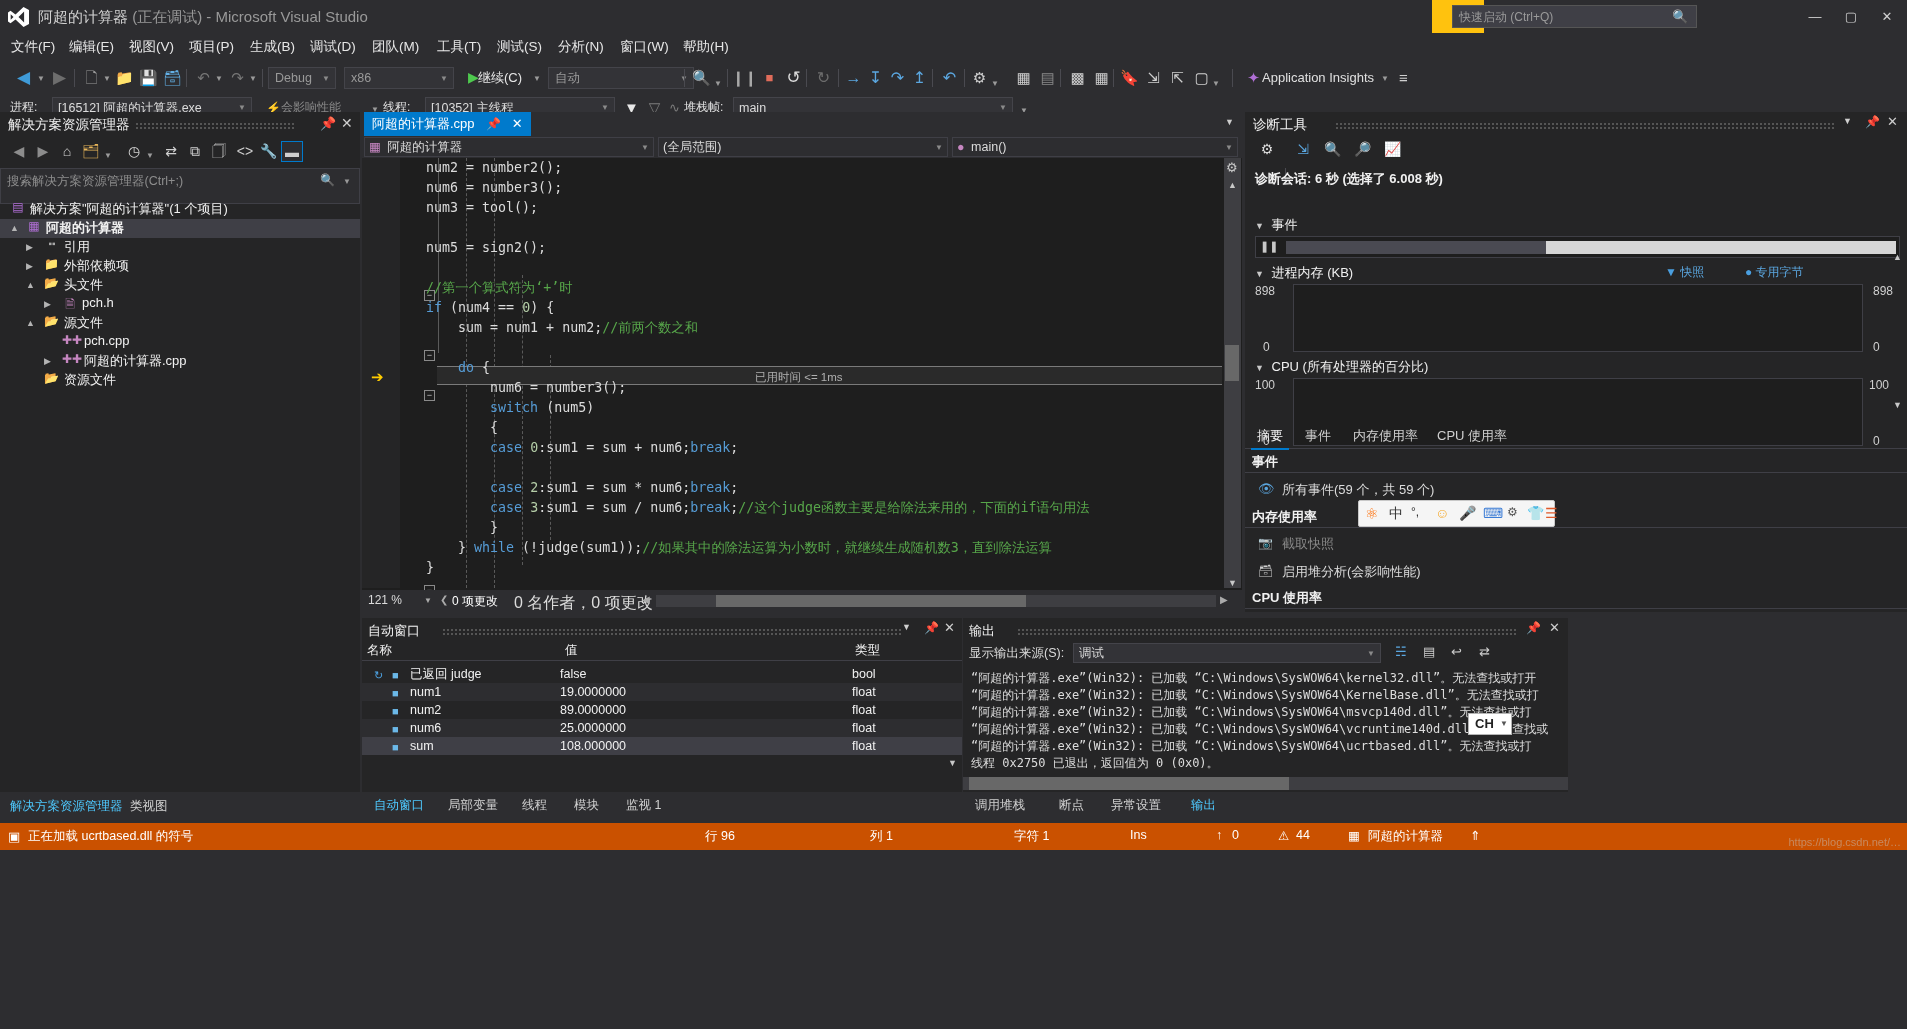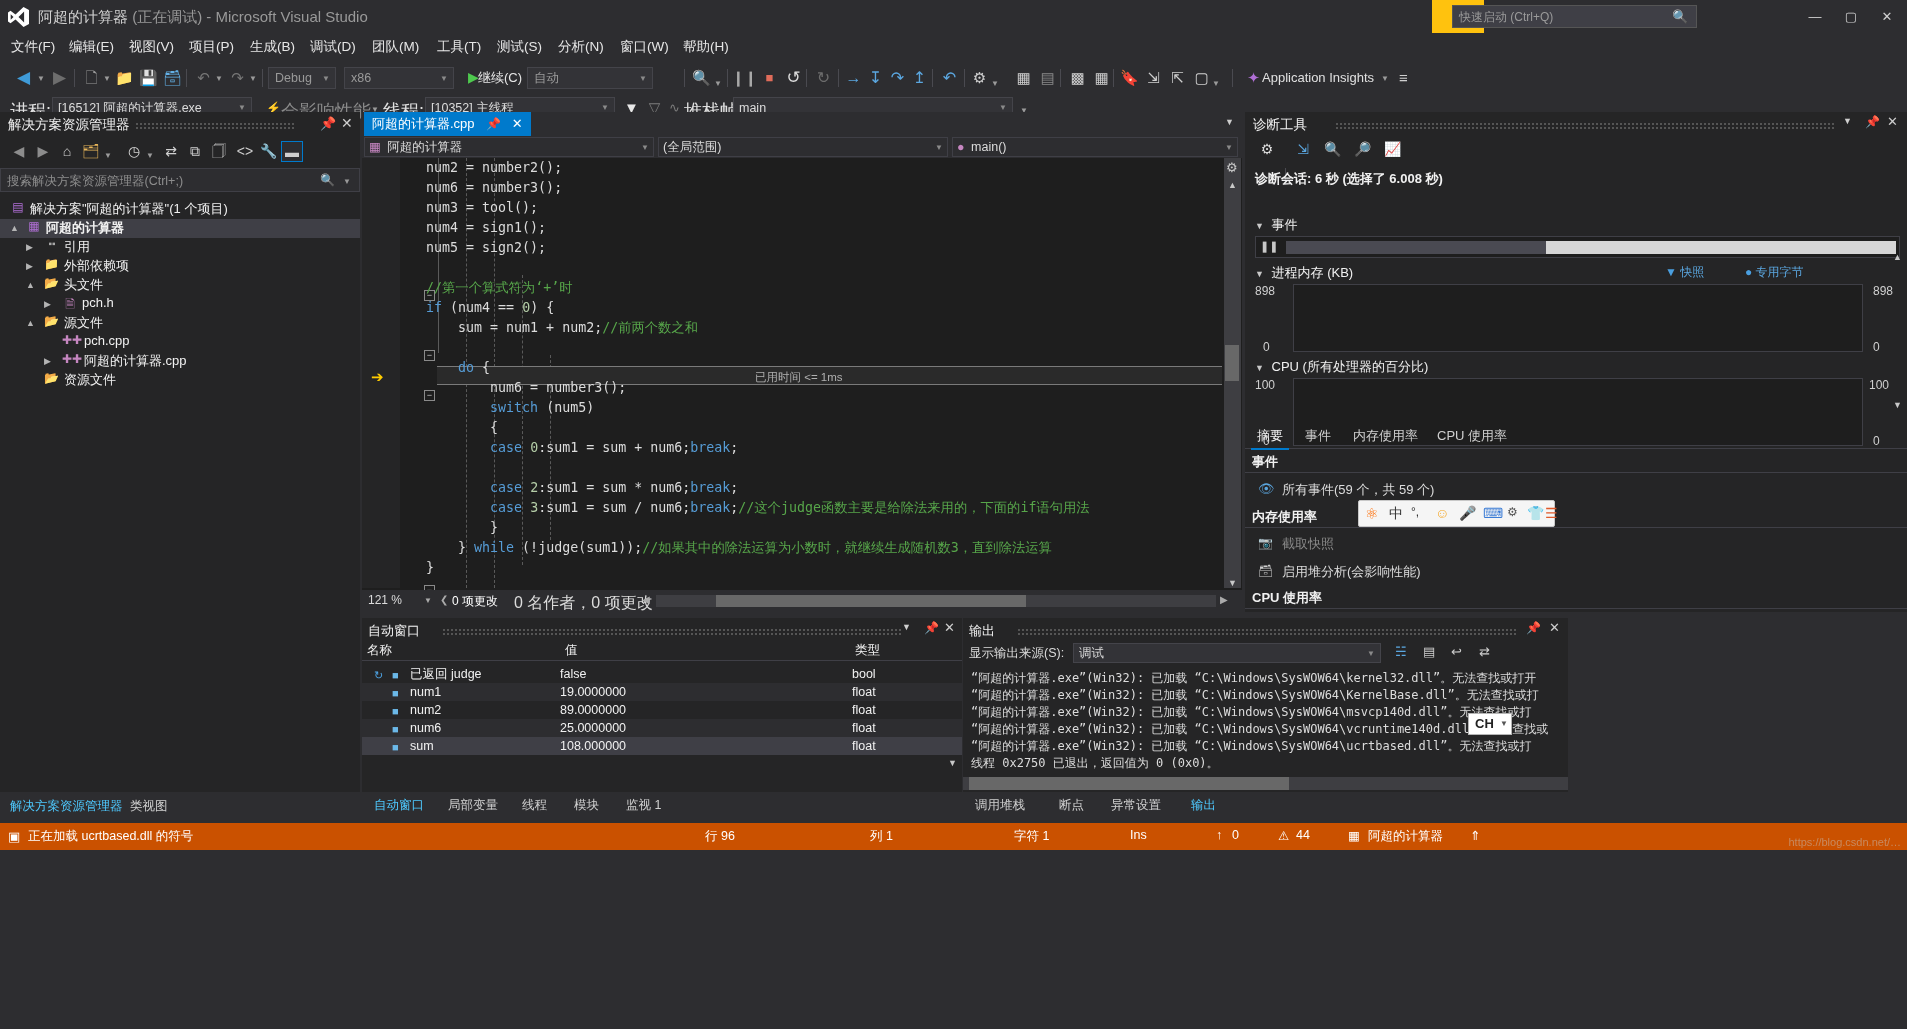--- a/index.html
+++ b/index.html
@@ -33,35 +33,35 @@
   #toolbar { position:absolute; left:0; top:62px; width:1907px; height:32px; background:#2d2d30; }
   .tb-ic { position:absolute; top:4px; width:23px; height:23px; text-align:center; line-height:23px; font-size:15px; color:#b9c6d6; }
   .tb-sep { position:absolute; top:7px; width:1px; height:18px; background:#4a4a50; }
   .tb-arrow { position:absolute; top:12px; font-size:8px; color:#9a9a9a; }
   .combo { position:absolute; top:5px; height:22px; background:#333337; border:1px solid #44444a;
       color:#9a9a9a; font-size:12.5px; line-height:21px; padding-left:6px; }
   .combo .ca { position:absolute; right:5px; top:0; font-size:8px; color:#8a8a8a; }
   #grip1 { position:absolute; left:2px; top:66px; width:6px; height:24px; }
   
   #procbar { position:absolute; left:0; top:94px; width:1907px; height:27px; background:#2d2d30; }
-  .pb-label { position:absolute; top:5px; font-size:18px; color:#e0e0e0; }
+  .pb-label { position:absolute; top:5px; font-size:12px; color:#e0e0e0; }
   .pb-combo { position:absolute; top:3px; height:21px; background:#333337; border:1px solid #44444a;
       color:#dcdcdc; font-size:12.5px; line-height:20px; padding-left:5px; }
   .pb-combo .ca { position:absolute; right:5px; top:0; font-size:8px; color:#8a8a8a; }
   .dots { background-image:radial-gradient(#555 0.8px, transparent 0.8px); background-size:4px 4px; }
   
   #solexp { position:absolute; left:0px; top:112px; width:360px; height:680px; background:#252526; }
   #solexp-header { position:absolute; left:0; top:0; width:360px; height:24px; }
   #solexp-title { position:absolute; left:8px; top:4px; font-size:13.5px; color:#f1f1f1; }
   #solexp-dots { position:absolute; left:135px; top:10px; width:160px; height:7px; }
   #solexp-pin { position:absolute; left:320px; top:4px; font-size:13px; color:#d0d0d0; }
   #solexp-close { position:absolute; left:341px; top:3px; font-size:14px; color:#d0d0d0; }
   #solexp-toolbar { position:absolute; left:0; top:26px; width:360px; height:27px; }
   .se-ic { position:absolute; top:3px; width:22px; height:21px; text-align:center; line-height:21px; font-size:14px; color:#cfcfcf; }
-  #se-search { position:absolute; left:0; top:56px; width:360px; height:24px; background:#2d2d30; border:1px solid #3f3f46; }
+  #se-search { position:absolute; left:0; top:56px; width:360px; height:36px; background:#2d2d30; border:1px solid #3f3f46; }
   #se-search-ph { position:absolute; left:6px; top:4px; font-size:12.5px; color:#8d8d8d; }
   #se-search-ic { position:absolute; right:24px; top:4px; font-size:12px; color:#ccc; }
   #se-search-ca { position:absolute; right:8px; top:8px; font-size:8px; color:#999; }
   .tree-row { position:absolute; left:0; width:360px; height:19px; font-size:13px; color:#f1f1f1; white-space:nowrap; }
   .tree-row.sel { background:#3f3f46; }
   .tw { position:absolute; font-size:9px; color:#b4b4b4; }
   .ti { position:absolute; width:16px; height:15px; text-align:center; font-size:12px; }
   .tl { position:absolute; }
   
   #editor { position:absolute; left:362px; top:112px; width:880px; height:500px; background:#1e1e1e; }
@@ -188,21 +188,21 @@
   <div class="tb-sep" style="left:262px"></div>
   <div class="combo" style="left:268px;width:68px">
     <span>Debug</span><span class="ca">▼</span>
   </div>
   <div class="combo" style="left:344px;width:110px">
     <span>x86</span><span class="ca">▼</span>
   </div>
   <div class="tb-ic" style="left:462px;color:#4ec94e;font-size:14px">▶</div>
   <div class="tb-ic" style="left:478px;width:58px;color:#e6e6e6;font-size:13px;text-align:left">继续(C)</div>
   <div class="tb-arrow" style="left:533px">▼</div>
-  <div class="combo" style="left:527px;width:126px">
+  <div class="combo" style="left:548px;width:146px">
     <span>自动</span><span class="ca">▼</span>
   </div>
   <div class="tb-sep" style="left:684px"></div>
   <div class="tb-ic" style="left:690px;color:#e8b65a">🔍</div>
   <div class="tb-arrow" style="left:714px;top:17px">▼</div>
   <div class="tb-sep" style="left:727px"></div>
   <div class="tb-ic" style="left:732px;color:#a8a8a8">❙❙</div>
   <div class="tb-ic" style="left:758px;color:#e06c5a;font-size:13px">■</div>
   <div class="tb-ic" style="left:782px;color:#dcdcdc;font-size:17px">↺</div>
   <div class="tb-sep" style="left:806px"></div>
@@ -377,21 +377,20 @@
 <div class="abs" style="left:424px;top:390px;width:11px;height:11px;border:1px solid #8a8a8a;color:#c8c8c8;font-size:9px;text-align:center;line-height:9px">−</div>
 <div class="abs" style="left:424px;top:585px;width:11px;height:11px;border:1px solid #8a8a8a;color:#c8c8c8;font-size:9px;text-align:center;line-height:9px">−</div>
 
 <div class="abs" style="left:437px;top:366px;width:785px;height:19px;border-top:1px solid #7a7a7a;border-bottom:1px solid #7a7a7a;background:#2a2a2a"></div>
 <div class="abs" style="left:371px;top:368px;color:#ffcc00;font-size:15px">➔</div>
 
 <div id="code">
   <div class="cl c-plain" style="top:0px;left:0">        num2 = number2();</div>
   <div class="cl c-plain" style="top:20px;left:0">        num6 = number3();</div>
   <div class="cl c-plain" style="top:40px;left:0">        num3 = tool();</div>
-  <div class="cl c-plain" style="top:60px;left:0">        num4 = sign1();</div>
   <div class="cl c-plain" style="top:80px;left:0">        num5 = sign2();</div>
   <div class="cl c-com" style="top:120px;left:0">        //第一个算式符为‘+’时</div>
   <div class="cl" style="top:140px;left:0"><span class="c-plain">        </span><span class="c-kw">if</span><span class="c-plain"> (num4 == </span><span class="c-num">0</span><span class="c-plain">) {</span></div>
   <div class="cl" style="top:160px;left:0"><span class="c-plain">            sum = num1 + num2;</span><span class="c-com">//前两个数之和</span></div>
   <div class="cl" style="top:200px;left:0"><span class="c-plain">            </span><span class="c-kw">do</span><span class="c-plain"> {</span></div>
   <div class="cl c-plain" style="top:220px;left:0">                num6 = number3();</div>
   <div class="cl" style="top:240px;left:0"><span class="c-plain">                </span><span class="c-kw">switch</span><span class="c-plain"> (num5)</span></div>
   <div class="cl c-plain" style="top:260px;left:0">                {</div>
   <div class="cl" style="top:280px;left:0"><span class="c-plain">                </span><span class="c-kw">case</span><span class="c-plain"> </span><span class="c-num">0</span><span class="c-plain">:sum1 = sum + num6;</span><span class="c-kw">break</span><span class="c-plain">;</span></div>
   <div class="cl" style="top:320px;left:0"><span class="c-plain">                </span><span class="c-kw">case</span><span class="c-plain"> </span><span class="c-num">2</span><span class="c-plain">:sum1 = sum * num6;</span><span class="c-kw">break</span><span class="c-plain">;</span></div>

